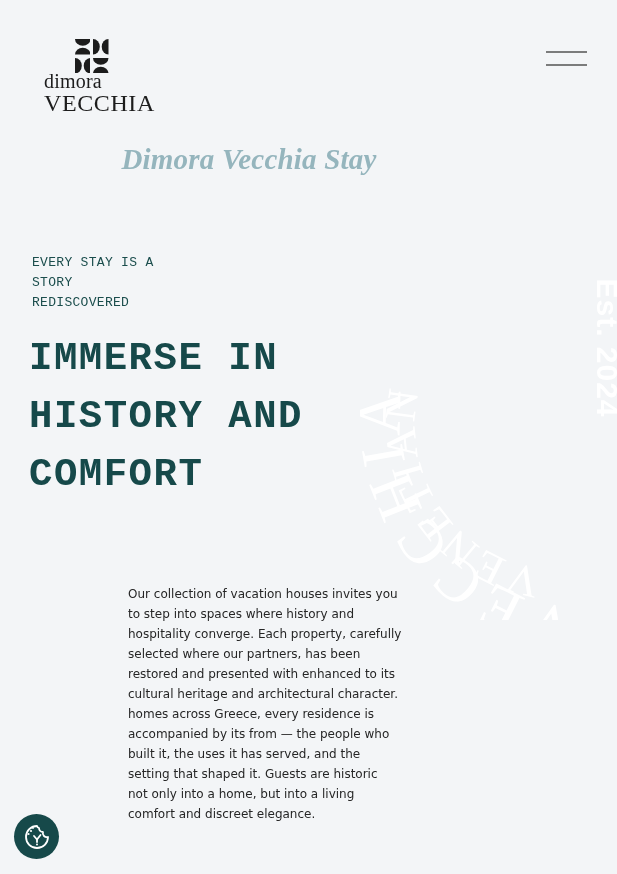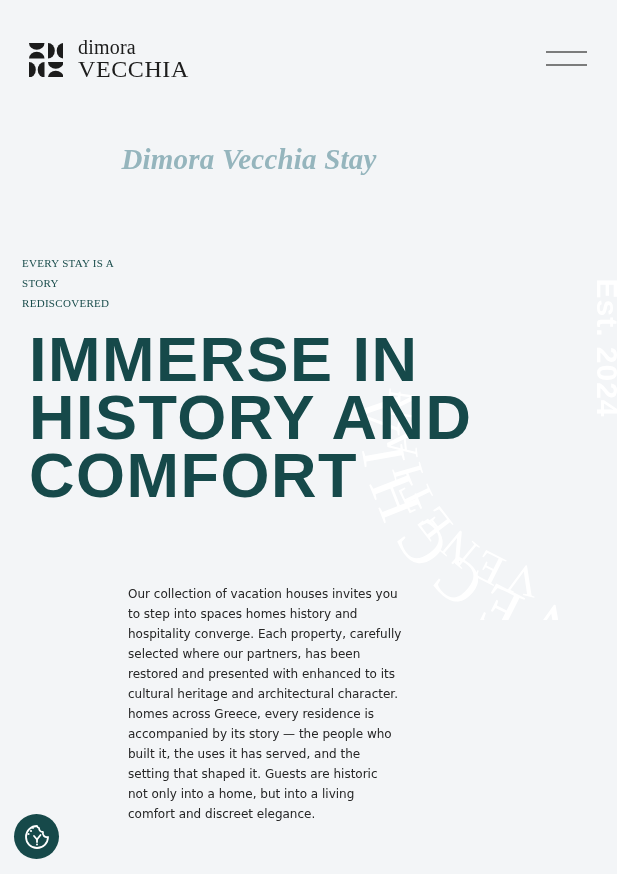--- a/index.html
+++ b/index.html
@@ -4,21 +4,21 @@
   <style>
     * { box-sizing: border-box; margin: 0; padding: 0; }
     html, body {
       width: 617px; height: 874px; overflow: hidden;
       background: #f3f5f7;
     }
     body { position: relative; font-family: "Liberation Sans", sans-serif; color: #1f1f1f; }
 
     
     .header { position: absolute; left: 0; top: 0; width: 617px; height: 110px; }
-    .logo { position: absolute; left: 29px; top: 39px; display: flex; align-items: center; }
+    .logo { position: absolute; left: 29px; top: 39px; display: flex; align-items: center; flex-direction: column; }
     .logo-mark { width: 34px; height: 34px; display: grid; grid-template-columns: 1fr 1fr; grid-template-rows: 1fr 1fr; gap: 3px; }
     .logo-mark svg { width: 100%; height: 100%; display: block; }
     .logo-text { margin-left: 15px; font-family: "Liberation Serif", serif; color: #1d1d1d; line-height: 1; }
     .logo-text .l1 { font-size: 20px; letter-spacing: 0.2px; display: block; margin-top: -2px; }
     .logo-text .l2 { font-size: 24px; letter-spacing: 0.6px; display: block; margin-top: 0px; }
     .menu-button { position: absolute; left: 546px; top: 48px; width: 42px; height: 22px; cursor: pointer; }
     .menu-button span { position: absolute; left: 0; width: 41px; height: 2px; background: #7b7c7c; }
     .menu-button span.a { top: 3px; }
     .menu-button span.b { top: 16px; }
 
@@ -38,29 +38,29 @@
     }
     .est span {
       position: absolute; left: 50%; top: 50%;
       transform: translate(-50%, -50%) rotate(90deg);
       white-space: nowrap; font-family: "Liberation Sans", sans-serif; font-weight: bold;
       font-size: 30px; color: #ffffff; letter-spacing: 1px;
     }
 
     
     .eyebrow {
-      position: absolute; left: 22px; top: 253px; width: 150px;
-      font-family: Liberation Serif, serif; font-size: 11px; line-height: 20px;
+      position: absolute; left: 32px; top: 253px; width: 150px;
+      font-family: Liberation Mono, monospace; font-size: 13px; line-height: 20px;
       color: #1a4d4c; letter-spacing: 0.3px; text-transform: uppercase;
     }
 
     
     .headline {
       position: absolute; left: 29px; top: 330px; width: 420px;
-      font-family: Liberation Sans, sans-serif; font-size: 63px; line-height: 58px;
+      font-family: Liberation Mono, monospace; font-size: 39px; line-height: 58px;
       color: #16494a; letter-spacing: 1.5px; text-transform: uppercase;
     }
     .headline span { display: block; white-space: nowrap; }
 
     
     .body-text {
       position: absolute; left: 128px; top: 584px; width: 365px;
       font-family: "DejaVu Sans", sans-serif; font-size: 12px; line-height: 20px;
       color: #262626;
     }
@@ -134,27 +134,27 @@
 </div>
 
 <h1 class="headline">
   <span>IMMERSE IN</span>
   <span>HISTORY AND</span>
   <span>COMFORT</span>
 </h1>
 
 <p class="body-text">
   <span>Our collection of vacation houses invites you</span>
-  <span>to step into spaces homes history and</span>
+  <span>to step into spaces where history and</span>
   <span>hospitality converge. Each property, carefully</span>
   <span>selected where our partners, has been</span>
   <span>restored and presented with enhanced to its</span>
   <span>cultural heritage and architectural character.</span>
   <span>homes across Greece, every residence is</span>
-  <span>accompanied by its story — the people who</span>
+  <span>accompanied by its from — the people who</span>
   <span>built it, the uses it has served, and the</span>
   <span>setting that shaped it. Guests are historic</span>
   <span>not only into a home, but into a living</span>
   <span>comfort and discreet elegance.</span>
 </p>
 
 <div class="cookie-button">
   <svg width="30" height="30" viewBox="0 0 30 30">
     <path d="M15 4 A11 11 0 1 0 26 15 A4 4 0 0 1 21 10 A4 4 0 0 1 17 6 A3 3 0 0 1 15 4 Z" fill="none" stroke="#ffffff" stroke-width="1.8" stroke-linejoin="round"></path>
     <circle cx="9" cy="9" r="1.1" fill="#ffffff"></circle>

